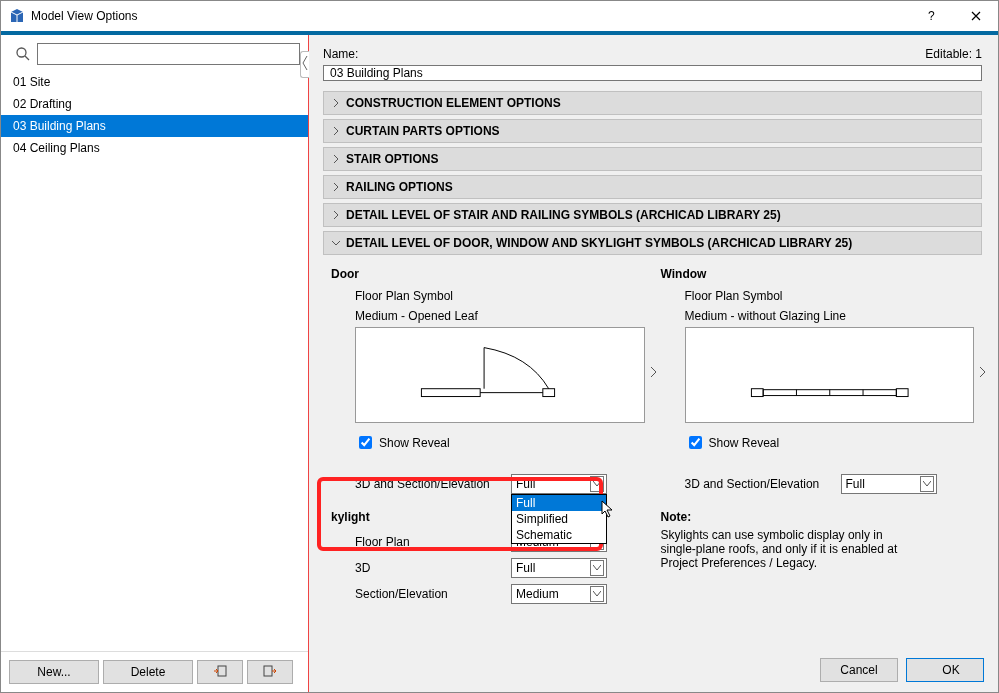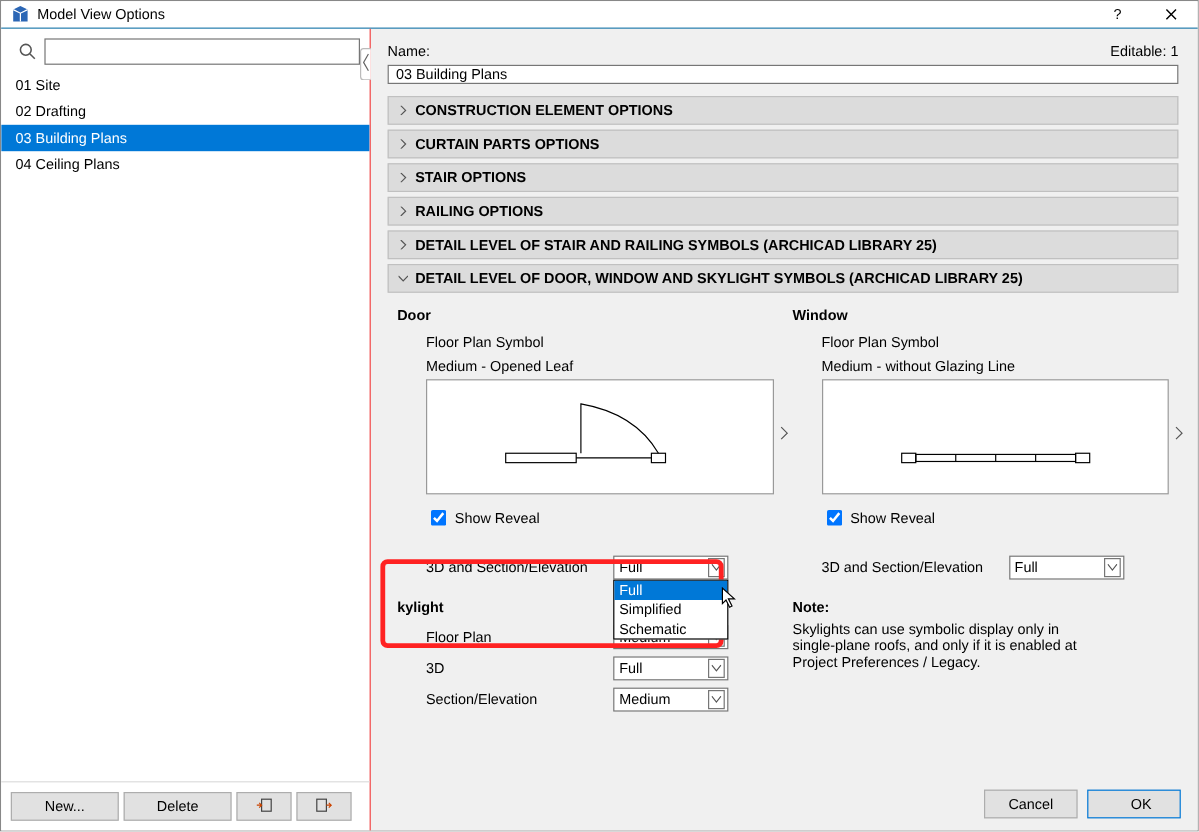--- a/index.html
+++ b/index.html
@@ -1,18 +1,18 @@
 <!DOCTYPE html>
 <html><head>
 <meta charset="utf-8">
 <style>
   * { box-sizing: border-box; font-family: "Segoe UI", Tahoma, sans-serif; font-size: 12px; }
   body { margin: 0; background: #fff; }
   .window { width: 999px; height: 693px; border: 1px solid #888; display: flex; flex-direction: column; background: #fff; }
-  .titlebar { height: 23px; background: #fff; display: flex; align-items: center; padding: 0 0 0 8px; border-bottom: 1px solid #0369a1; }
+  .titlebar { height: 34px; background: #fff; display: flex; align-items: center; padding: 0 0 0 8px; border-bottom: 4px solid #0369a1; }
   .titlebar .app-icon { width: 16px; height: 16px; margin-right: 6px; }
   .titlebar .title { flex: 1; }
   .titlebar .winbtn { width: 45px; height: 30px; display:flex; align-items:center; justify-content:center; }
   .titlebar .winbtn svg { width:10px; height:10px; }
   .body { flex: 1; display: flex; min-height: 0; }
   .left { width: 308px; border-right: 1px solid #ef4444; display:flex; flex-direction:column; background:#fff; position:relative; }
   .search-row { display:flex; align-items:center; padding: 8px 8px 6px 14px; gap:6px; }
   .search-row .mag { width:16px; height:16px; }
   .search-row input { flex:1; height:22px; border:1px solid #767676; padding:0 4px; }
   .tree { flex:1; overflow:auto; }

